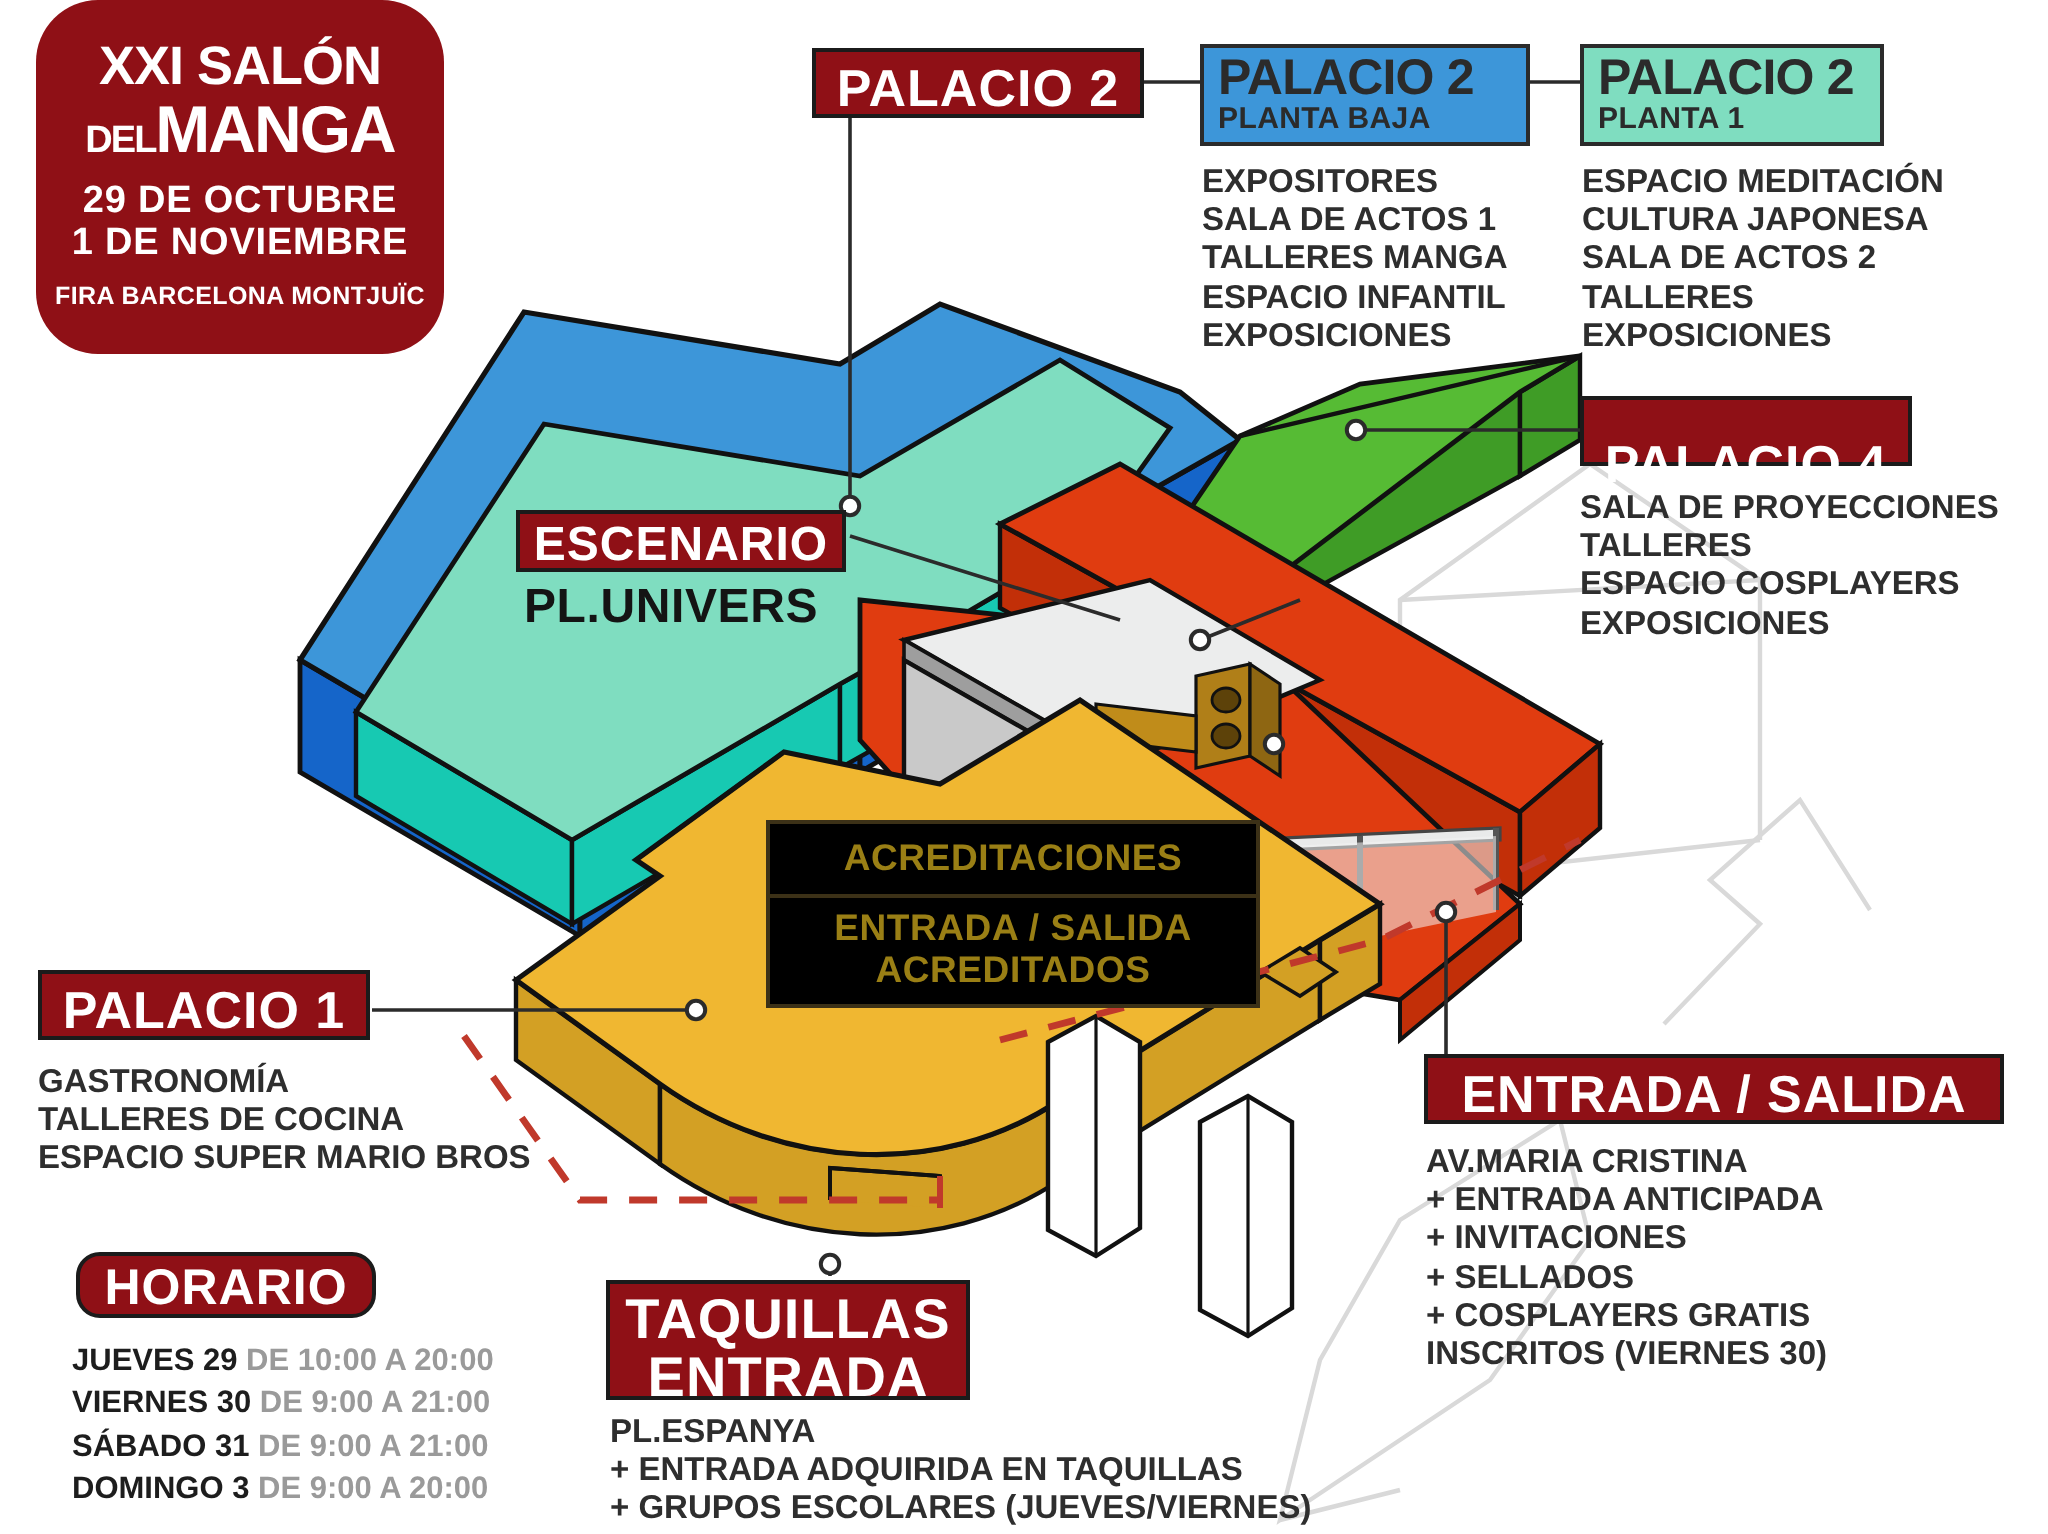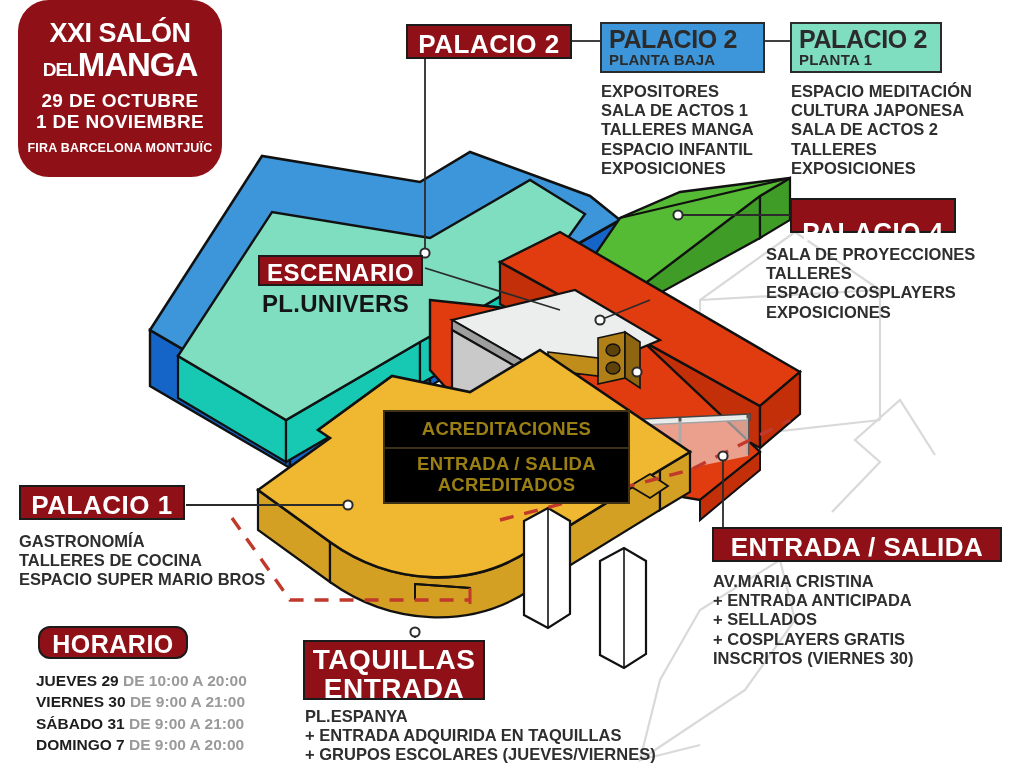--- a/index.html
+++ b/index.html
@@ -217,21 +217,21 @@
     <div>ESPACIO MEDITACIÓN</div>
     <div>CULTURA JAPONESA</div>
     <div>SALA DE ACTOS 2</div>
     <div>TALLERES</div>
     <div>EXPOSICIONES</div>
   </div>
 
   <div class="badge" style="left:790px;top:198px;width:166px;height:35px;font-size:26px;padding-top:19px;">
     <span class="l1">PALACIO 4</span>
   </div>
-  <div class="info" style="left:766px;top:245px;">
+  <div class="info" style="left:790px;top:245px;">
     <div>SALA DE PROYECCIONES</div>
     <div>TALLERES</div>
     <div>ESPACIO COSPLAYERS</div>
     <div>EXPOSICIONES</div>
   </div>
 
   <div class="badge" id="escenario-badge">
     <span class="l1">ESCENARIO</span>
   </div>
   <div id="escenario-sub">PL.UNIVERS</div>
@@ -253,37 +253,38 @@
     <div>ESPACIO SUPER MARIO BROS</div>
   </div>
 
   <div class="badge" id="horario-badge">
     <span class="l1">HORARIO</span>
   </div>
   <div id="horario-list">
     <div><b>JUEVES 29</b> <span>DE 10:00 A 20:00</span></div>
     <div><b>VIERNES 30</b> <span>DE 9:00 A 21:00</span></div>
     <div><b>SÁBADO 31</b> <span>DE 9:00 A 21:00</span></div>
-    <div><b>DOMINGO 7</b> <span>DE 9:00 A 20:00</span></div>
+    <div><b>DOMINGO 3</b> <span>DE 9:00 A 20:00</span></div>
   </div>
 
   <div class="badge" style="left:303px;top:640px;width:182px;height:60px;font-size:28px;padding-top:4px;line-height:1.02;">
     <span class="l1">TAQUILLAS</span>
     <span class="l2">ENTRADA</span>
   </div>
   <div class="info" style="left:305px;top:707px;">
     <div>PL.ESPANYA</div>
     <div>+ ENTRADA ADQUIRIDA EN TAQUILLAS</div>
     <div>+ GRUPOS ESCOLARES (JUEVES/VIERNES)</div>
   </div>
 
   <div class="badge" style="left:712px;top:527px;width:290px;height:35px;font-size:26px;padding-top:5px;">
     <span class="l1">ENTRADA / SALIDA</span>
   </div>
   <div class="info" style="left:713px;top:572px;">
     <div>AV.MARIA CRISTINA</div>
     <div>+ ENTRADA ANTICIPADA</div>
+    <div>+ INVITACIONES</div>
     <div>+ SELLADOS</div>
     <div>+ COSPLAYERS GRATIS</div>
     <div>INSCRITOS (VIERNES 30)</div>
   </div>
 
 </div>
 
 </body></html>

